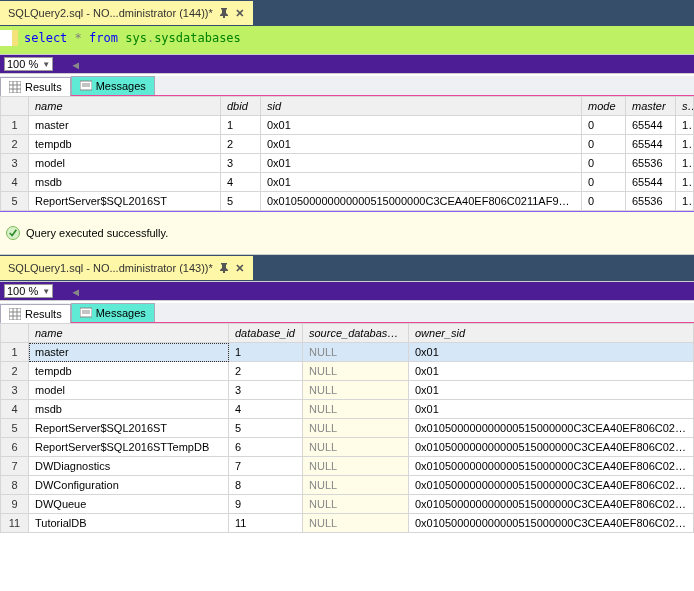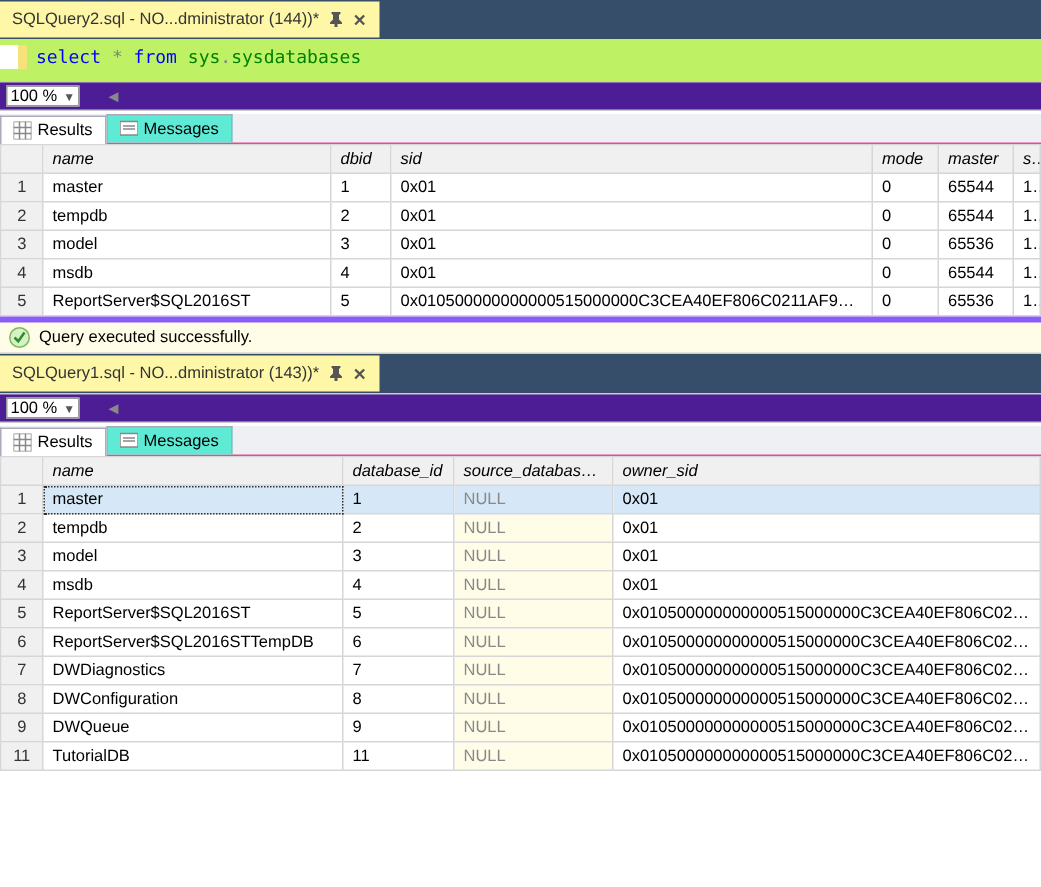--- a/index.html
+++ b/index.html
@@ -36,21 +36,21 @@
   .grid { border-collapse: collapse; width: 100%; table-layout: fixed; }
   .grid th, .grid td { border: 1px solid #d6d6d6; padding: 2px 6px; font-size: 11px; text-align: left; overflow: hidden; white-space: nowrap; text-overflow: ellipsis; height:19px; }
   .grid th { background: #f0f0f0; font-weight: normal; font-style: italic; }
   .grid .rownum { background: #f0f0f0; text-align: center; width: 28px; color:#333; }
   .grid th.corner { background:#f0f0f0; }
   .nullcell { background: #fffde7; color: #888; margin-left: 16px; }
   .grid tbody tr.selected td:not(.rownum) { background: #d6e8f7; }
   .grid tbody tr.selected td.name-cell { outline: 1px dotted #333; outline-offset:-1px; }
   
   
-  .status-bar { display: flex; align-items: center; justify-content: space-between; background: #fffde7; border-top: 4px solid #8b5cf6; border-bottom: 1px solid #ccc; padding: 3px 6px; font-size: 11px; }
+  .status-bar { display: flex; align-items: center; justify-content: space-between; background: #fffde7; border-top: 1px solid #8b5cf6; border-bottom: 1px solid #ccc; padding: 14px 6px; font-size: 11px; }
   .status-left { display: flex; align-items: center; gap: 6px; }
   .status-check { color: #2e8b2e; font-size: 13px; display:inline-flex; align-items:center; justify-content:center; width:14px; height:14px; border-radius:50%; background:#d8f0c8; border:1px solid #7dbb5a; }
   .status-right { color: #333; }
   
   .pane { border-bottom: 0; }
 </style>
 </head>
 <body>
 
 <div class="pane">

